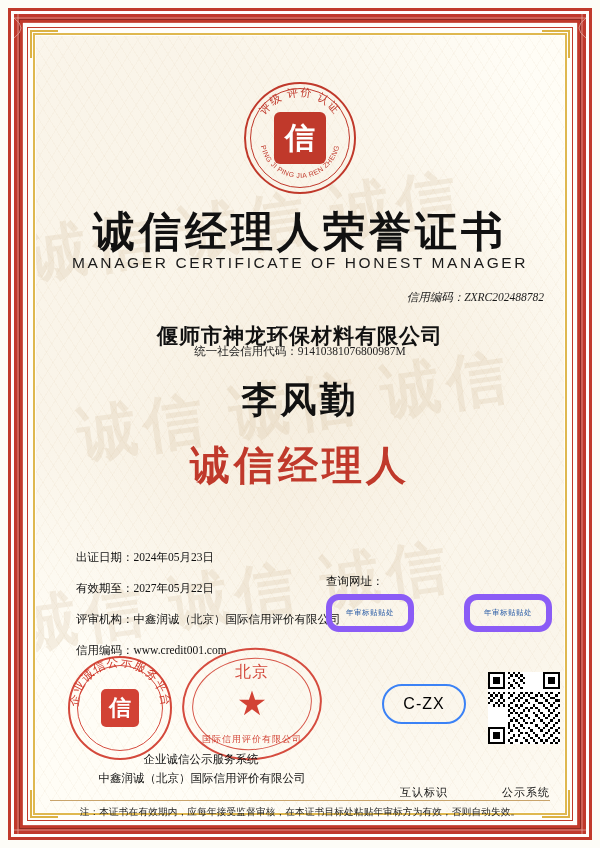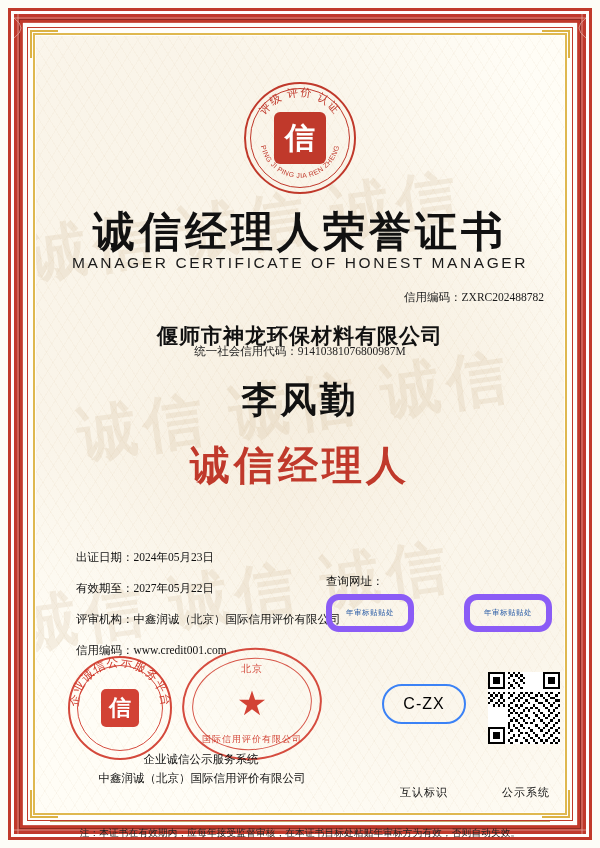--- a/index.html
+++ b/index.html
@@ -155,20 +155,21 @@
     color: #1a1a1a;
     font-family: "Liberation Sans", sans-serif;
   }
 
   .cert-no {
     position: absolute;
     top: 254px;
     right: 20px;
     font-size: 11.5px;
     color: #1a1a1a;
+    font-style: italic;
   }
   .cert-no .num { color: #1a1a1a; }
 
   .company {
     position: absolute;
     top: 278px;
     left: 0; right: 0;
     text-align: center;
     font-size: 21px;
     font-weight: bold;
@@ -282,21 +283,21 @@
     border-radius:50%;
     opacity:.85;
     transform: rotate(-6deg);
   }
   .seal-oval .star {
     position:absolute; left:50%; top:50%; transform:translate(-50%,-50%);
     color:#d0392b; font-size:34px; line-height:1; opacity:.95;
   }
   .seal-oval .ov-top, .seal-oval .ov-bottom {
     position:absolute; left:0; right:0; text-align:center;
-    color:#d0392b; font-size:10px; letter-spacing:1px; opacity:.92;
+    color:#d0392b; font-size:16px; letter-spacing:1px; opacity:.92;
   }
   .seal-oval .ov-top { top:14px; }
   .seal-oval .ov-bottom { bottom:14px; font-size:9px; }
 
   .logo-cezx {
     position: absolute;
     left: 346px;
     top: 648px;
     width: 84px;
     height: 40px;
@@ -337,21 +338,20 @@
   .footnote {
     position: absolute;
     left: 14px; right: 14px;
     top: 764px;
     border-top: 1px solid #c9a46b;
     padding-top: 5px;
     font-size: 9.6px;
     color: #222;
     text-align: center;
     letter-spacing: .2px;
-    margin-top: 21px;
   }
 
   .corner {
     position: absolute;
     width: 26px; height: 26px;
     border: 2px solid #d4a017;
     opacity: .8;
   }
   .c-tl { left: 30px; top: 30px; border-right: none; border-bottom: none; }
   .c-tr { right: 30px; top: 30px; border-left: none; border-bottom: none; }

